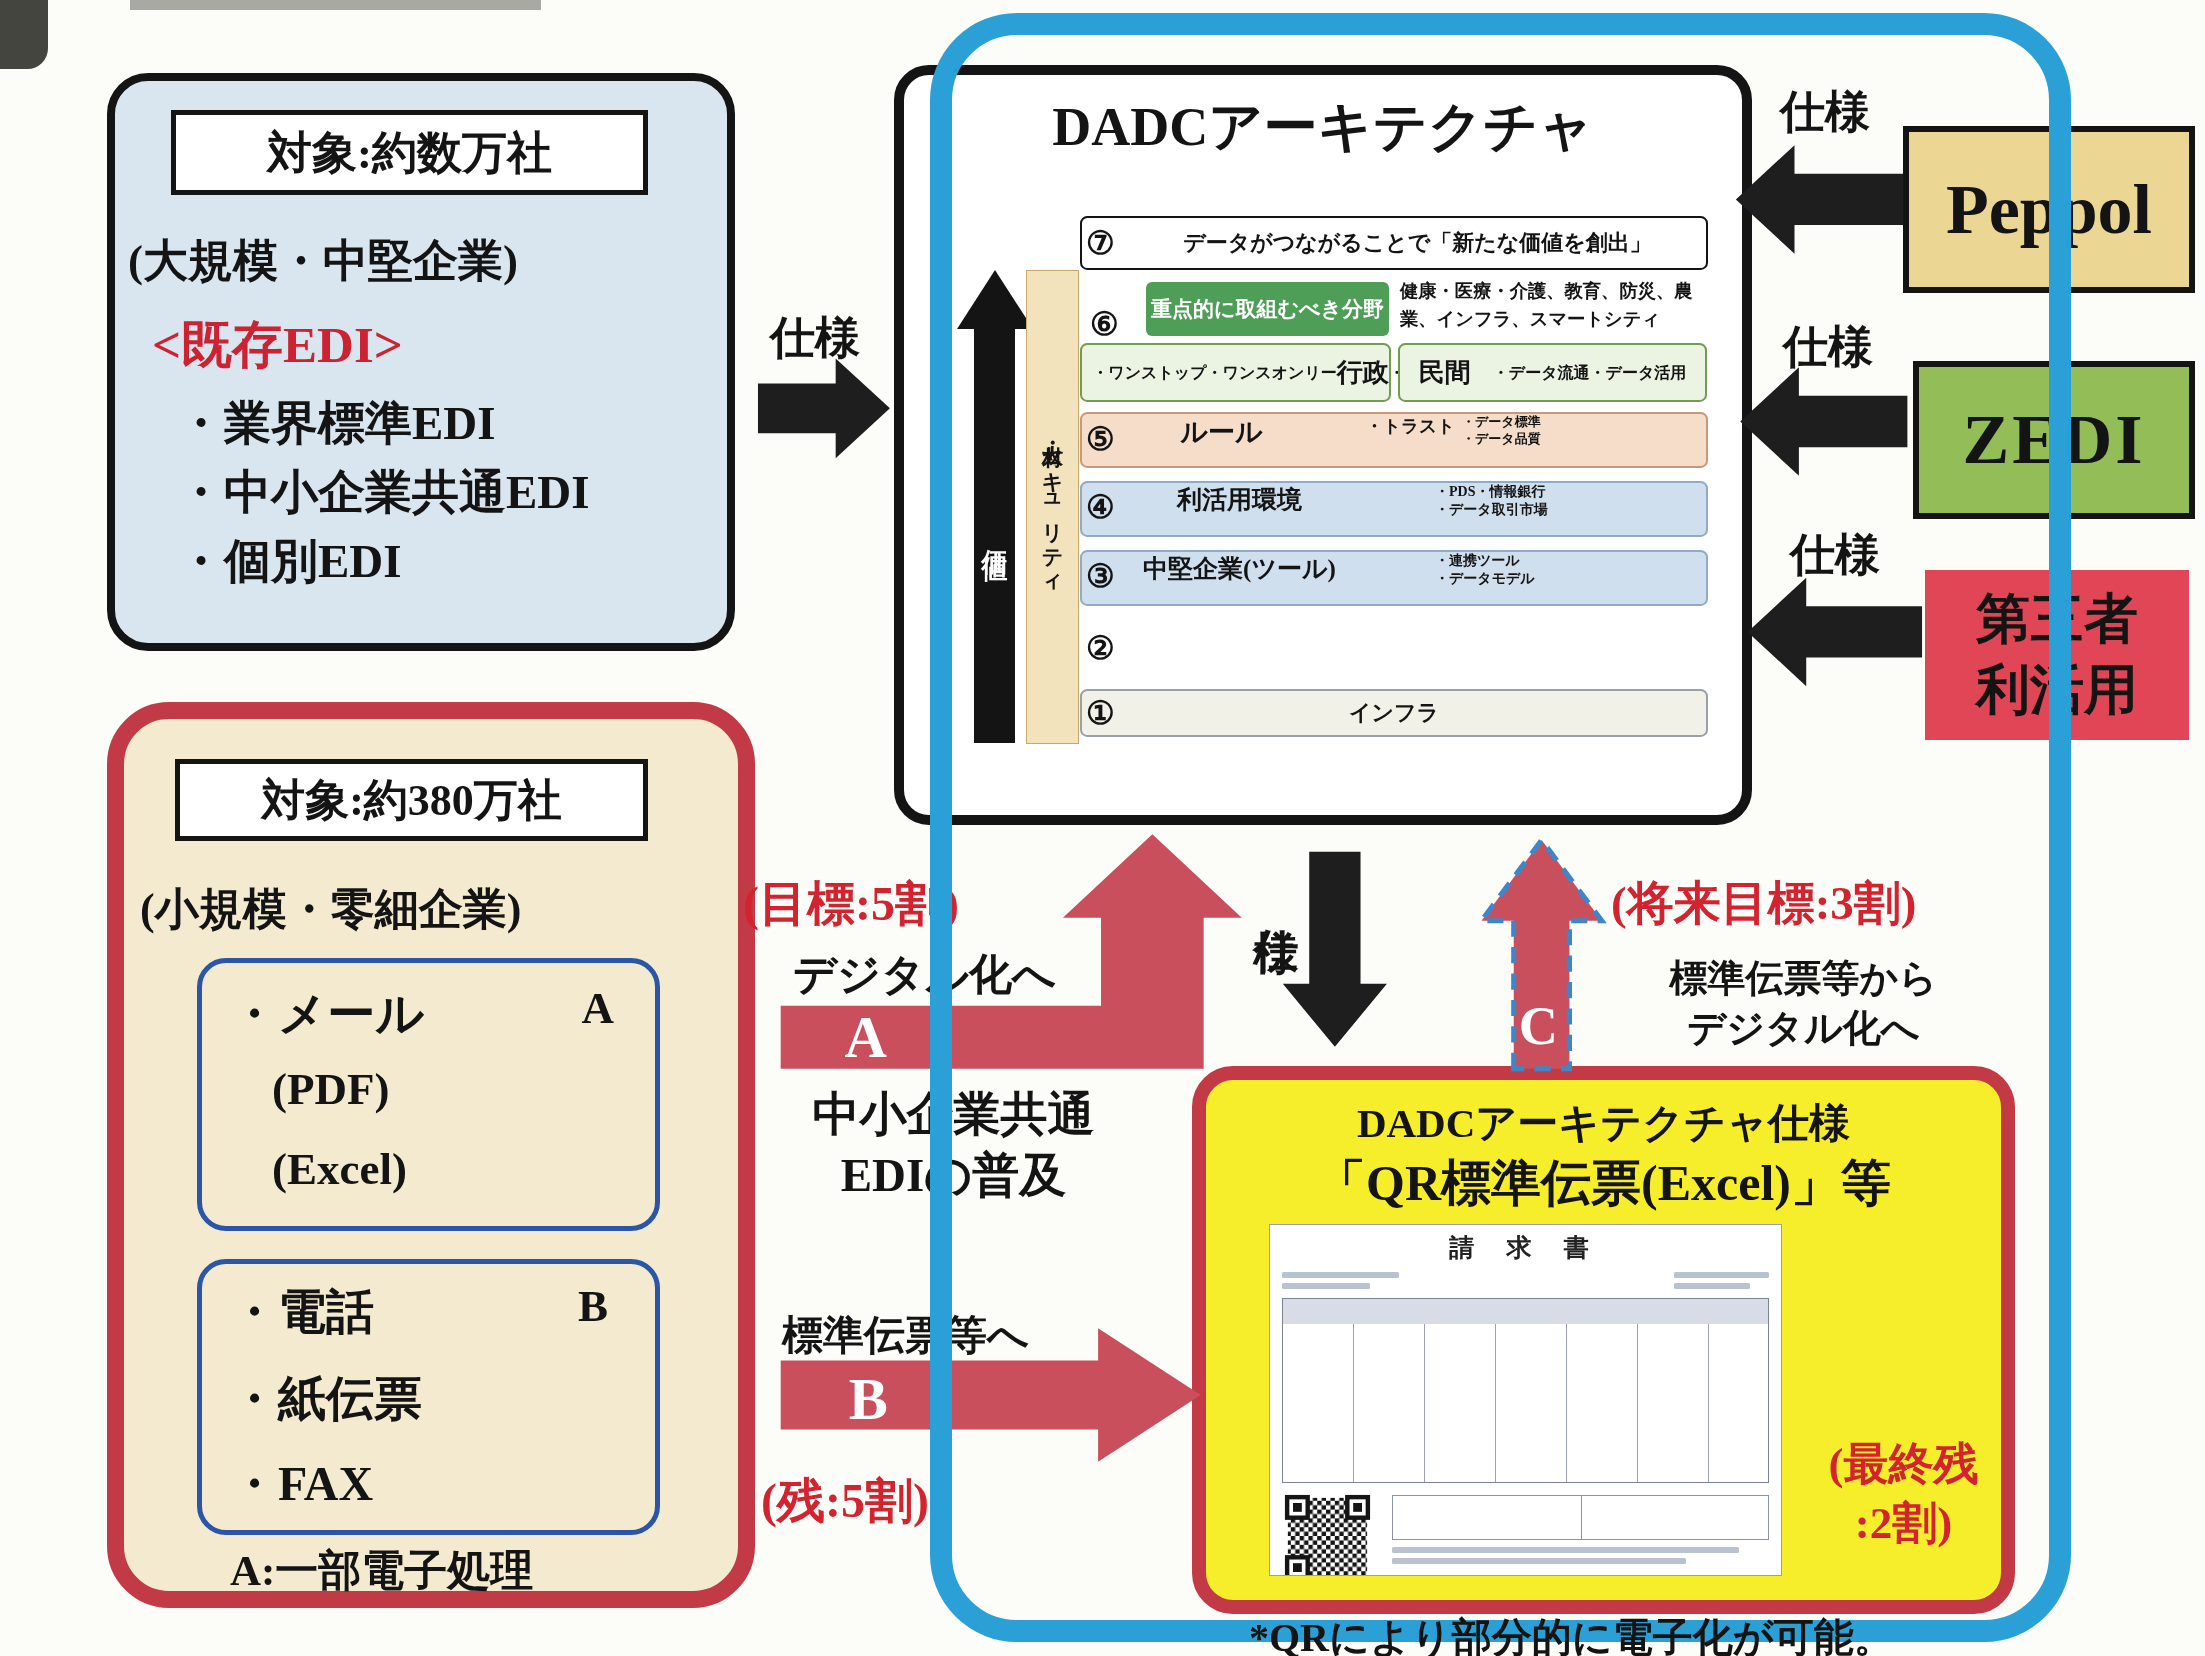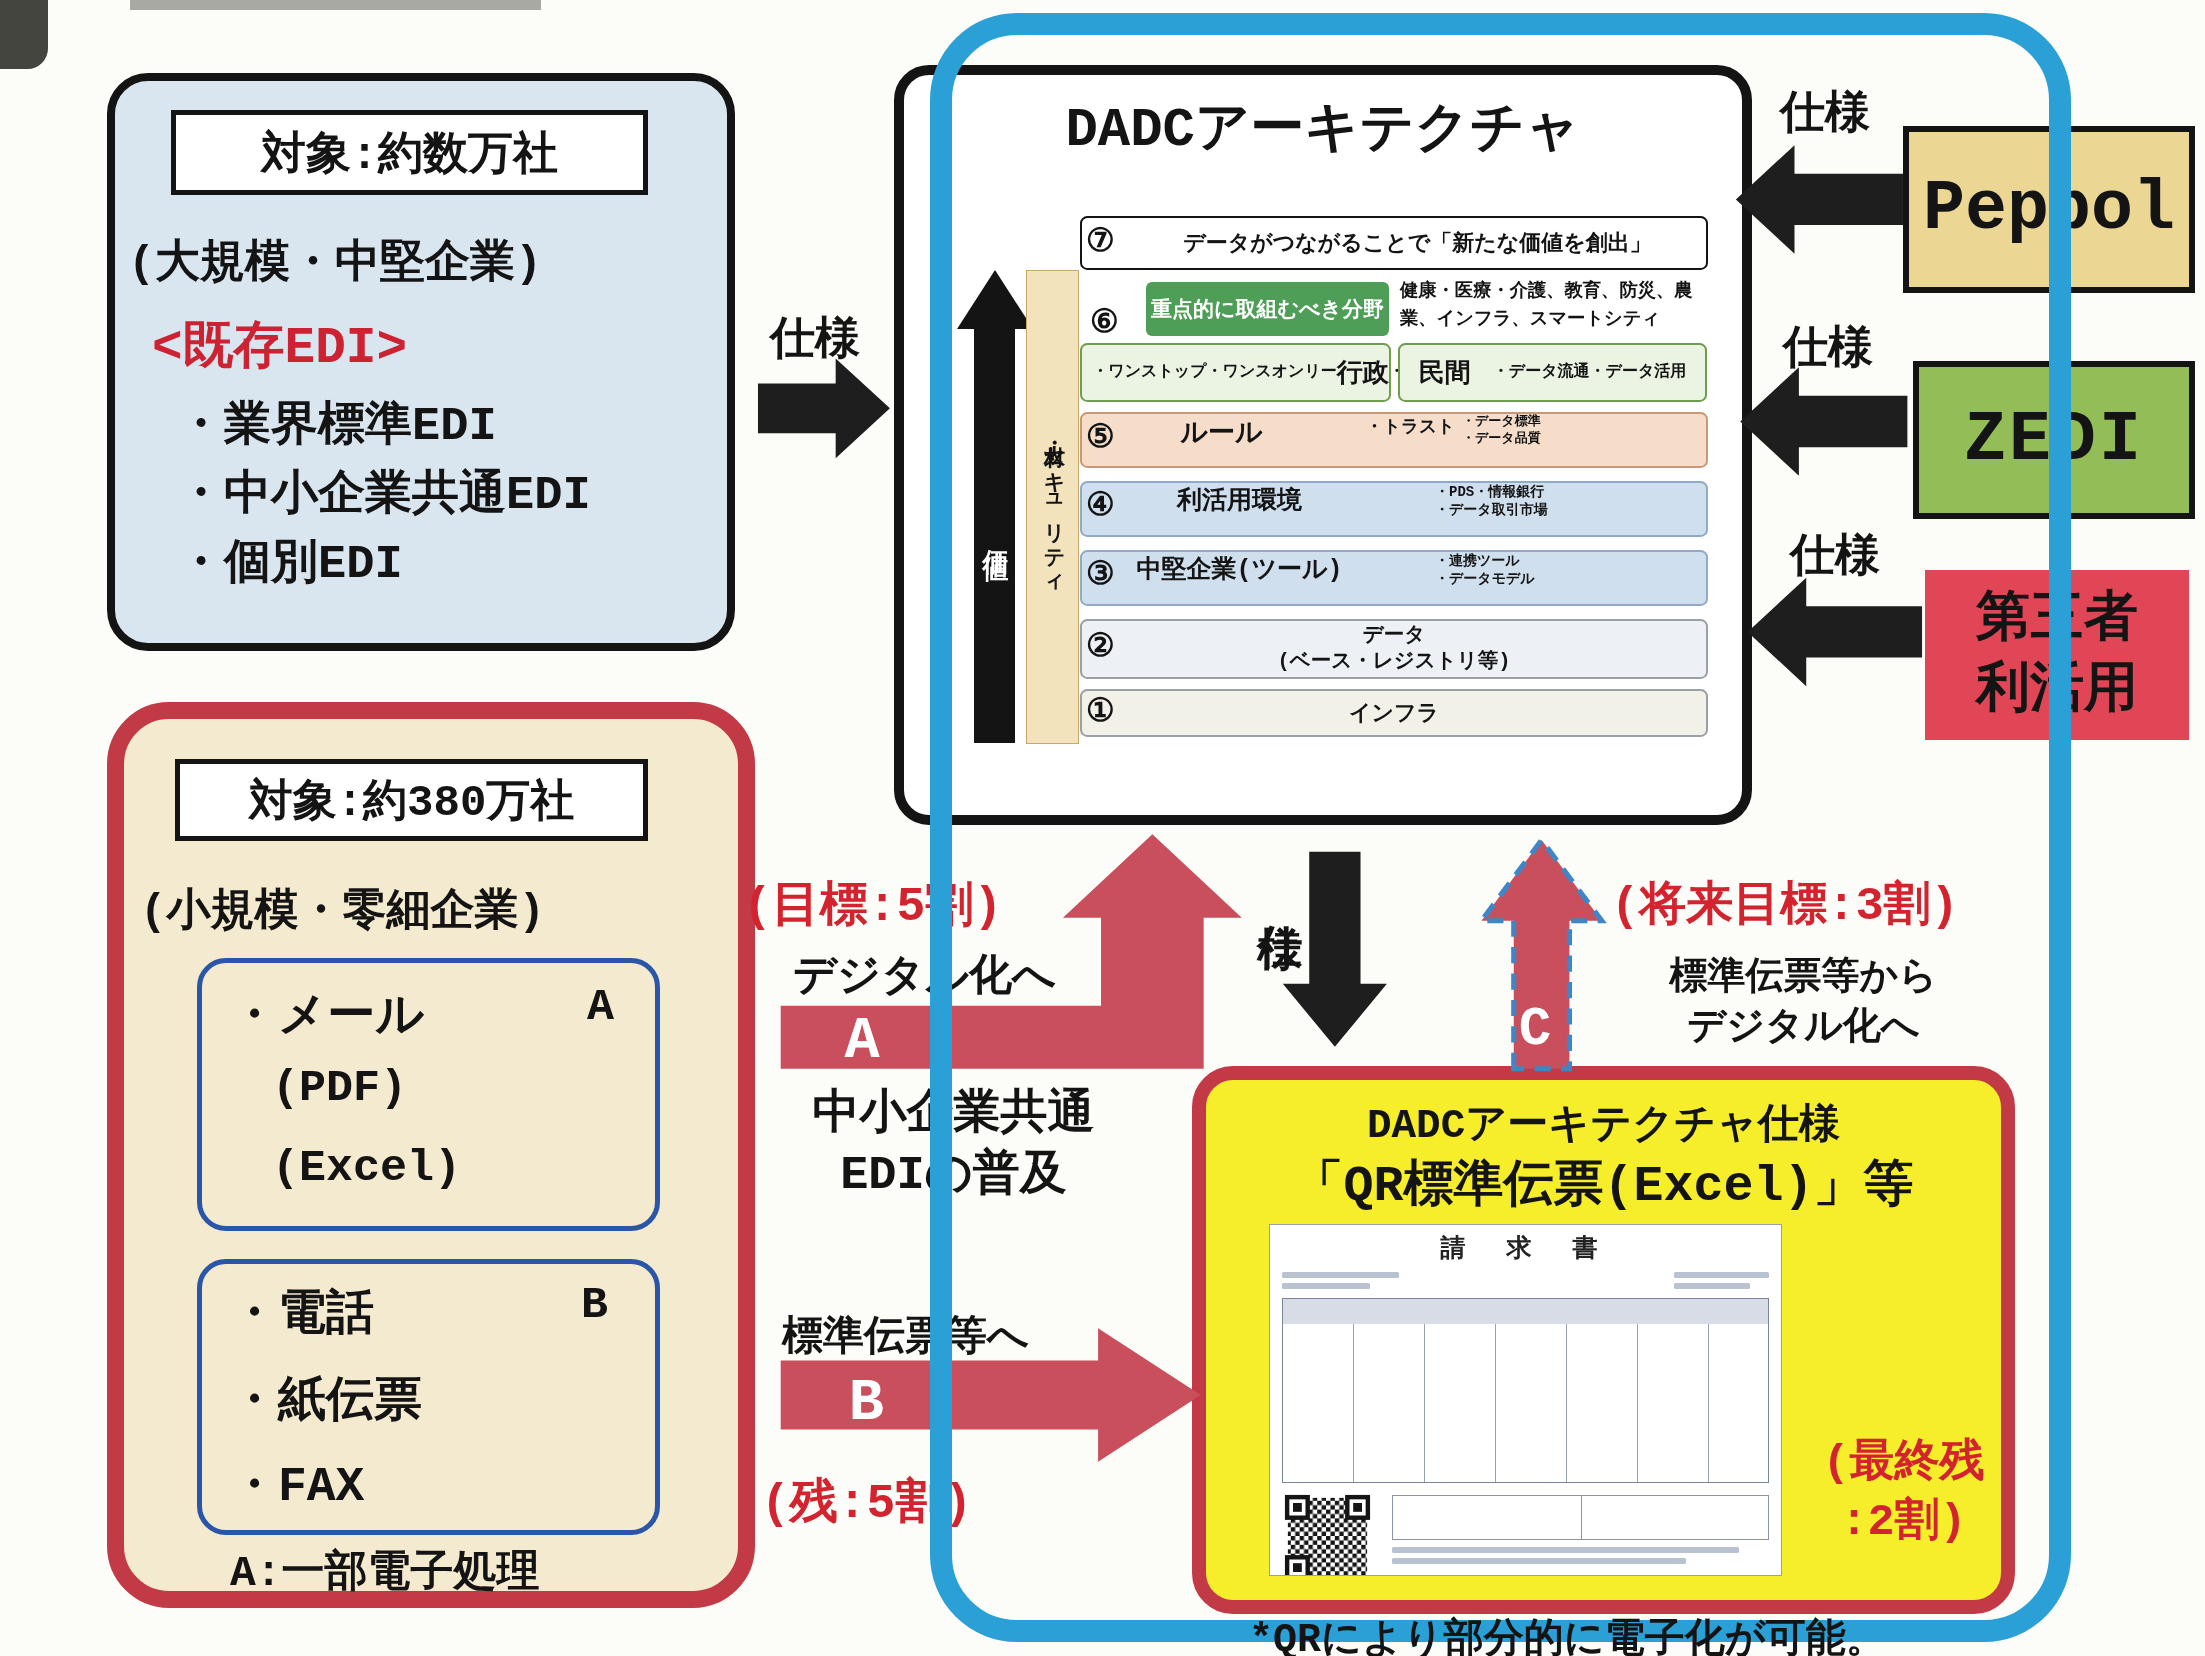--- a/index.html
+++ b/index.html
@@ -1,18 +1,18 @@
 <!DOCTYPE html>
 <html style="font-size:11.7px"><head>
 <meta charset="utf-8">
 <style>
 *{box-sizing:border-box;margin:0;padding:0}
 html,body{background:#e9e9e5}
 #canvas{position:relative;width:2205px;height:1656px;background:#fcfcf9;overflow:hidden;
-  font-family:Liberation Mono, monospace;font-weight:bold;color:#141414}
+  font-family:Liberation Serif, serif;font-weight:bold;color:#141414}
 .abs{position:absolute}
 .vtext{writing-mode:vertical-rl}
 
 #artifact-corner{left:0;top:0;width:48px;height:69px;background:#45453f;border-bottom-right-radius:20.5px}
 #artifact-strip{left:130px;top:0;width:411px;height:9.5px;background:#a9a9a3}
 
 #tl-box{left:107px;top:73px;width:628px;height:578px;background:#d9e5ef;border:8.8px solid #141414;border-radius:41px}
 #tl-title{left:56px;top:29px;width:477px;height:85px;background:#fff;border:5.1px solid #141414;display:flex;align-items:center;justify-content:center;font-size:45px;white-space:nowrap}
 #tl-sub{left:13px;top:150px;font-size:45px;white-space:nowrap}
 #tl-head{left:37px;top:230px;font-size:51px;color:#cc2231;white-space:nowrap}
@@ -187,24 +187,20 @@
     </div>
 
     <div class="abs lrow" id="row3">
       <span class="rtitle">中堅企業(ツール)</span>
       <span class="sm2">
         <span>・連携ツール</span>
         <span>・データモデル</span>
       </span>
     </div>
 
-    <div class="abs" id="row2">
-      <span>データ</span>
-      <span>(ベース・レジストリ等)</span>
-    </div>
 
     <div class="abs" id="row1">インフラ</div>
 
     <span class="abs cnum" id="n7">⑦</span>
     <span class="abs cnum" id="n6">⑥</span>
     <span class="abs cnum" id="n5">⑤</span>
     <span class="abs cnum" id="n4">④</span>
     <span class="abs cnum" id="n3">③</span>
     <span class="abs cnum" id="n2">②</span>
     <span class="abs cnum" id="n1">①</span>

